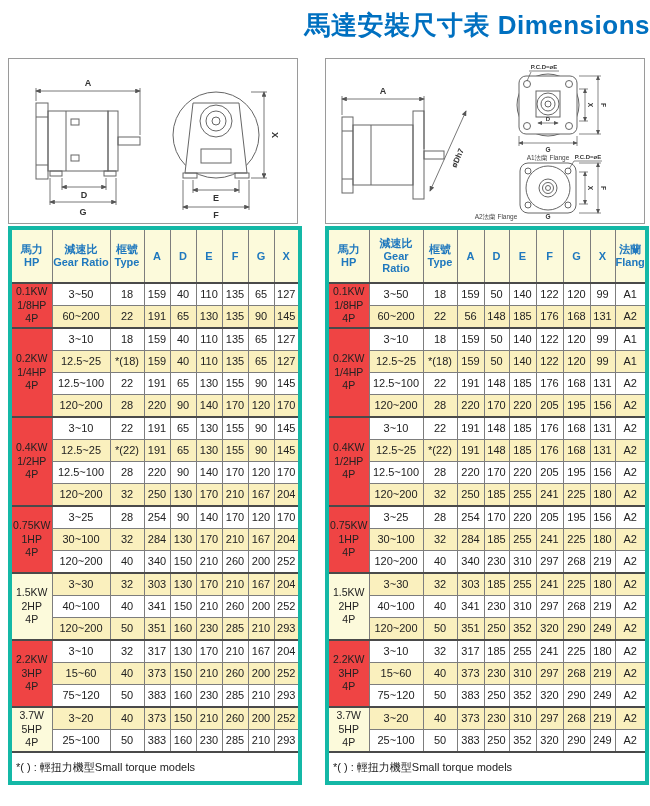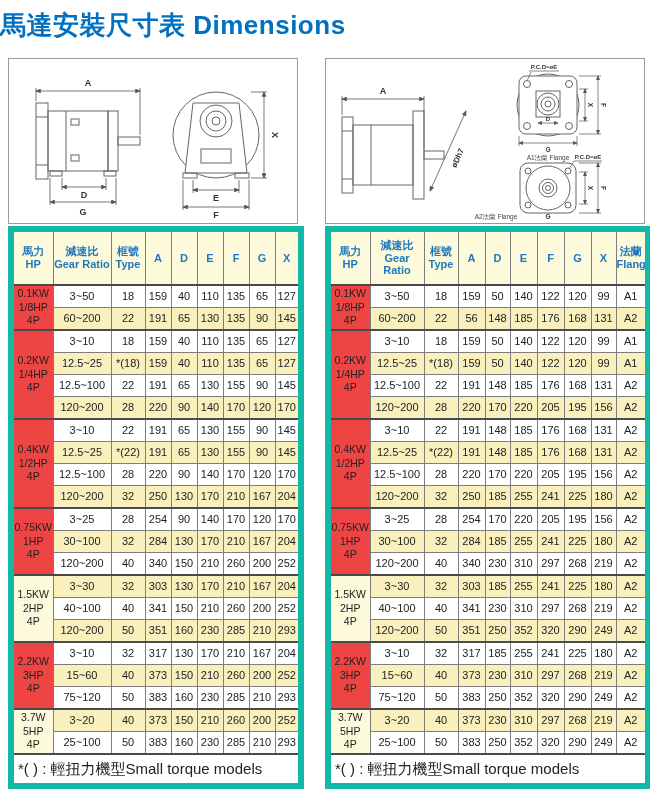--- a/index.html
+++ b/index.html
@@ -2,52 +2,52 @@
 <html><head>
 <meta charset="utf-8">
 <style>
   html,body{margin:0;padding:0;background:#ffffff;}
   body{
     width:650px;height:806px;position:relative;
     font-family:"Liberation Sans","DejaVu Sans",sans-serif;
     color:#222;
   }
   .page-title{
-    position:absolute;top:8px;left:0;width:650px;text-align:left;
+    position:absolute;top:8px;left:0;width:650px;text-align:right;
     font-size:26px;font-weight:bold;color:#0070C0;letter-spacing:0.5px;
   }
   .panel{position:absolute;top:58px;}
   .panel-left{left:8px;width:290px;}
   .panel-right{left:325px;width:320px;}
   .diagram-box{
     box-sizing:border-box;border:1px solid #9a9a9a;background:#fff;
     height:166px;width:100%;margin-bottom:2px;overflow:hidden;
   }
   table.dim-table{
     border-collapse:collapse;table-layout:fixed;width:100%;
     font-size:11px;color:#222;background:#fff;
-    border:6px solid #14b8a6;
+    border:4px solid #14b8a6;
   }
   .dim-table th,.dim-table td{
     border:1px solid #7d7d7d;text-align:center;vertical-align:middle;
     padding:0;height:21px;line-height:1.18;overflow:hidden;
   }
   .dim-table thead th{
     color:#1F78BE;font-weight:bold;background:#FCFADB;
     white-space:pre-line;font-size:11px;height:52px;
     border-bottom:2px solid #4a4a4a;
   }
   .dim-table td.hp{
     background:#ef4444;white-space:pre-line;font-size:10.5px;line-height:1.3;
   }
   .dim-table tr.stripe td{background:#FAF0BE;}
   .dim-table tr.stripe td.hp{background:#FCFADB;}
   .dim-table tr.group-start td{border-top:2px solid #4a4a4a;}
   .dim-table td.footnote{
-    text-align:left;padding:3px 4px;background:#fff;font-size:15px;
+    text-align:left;padding:3px 4px;background:#fff;font-size:11px;
     height:22px;border-top:2px solid #4a4a4a;white-space:nowrap;
   }
   svg text{
     font-family:"Liberation Sans","DejaVu Sans",sans-serif;
     fill:#333;font-weight:bold;text-anchor:middle;
   }
   svg .cap{font-weight:normal;fill:#444;}
 </style>
 </head>
 <body>

